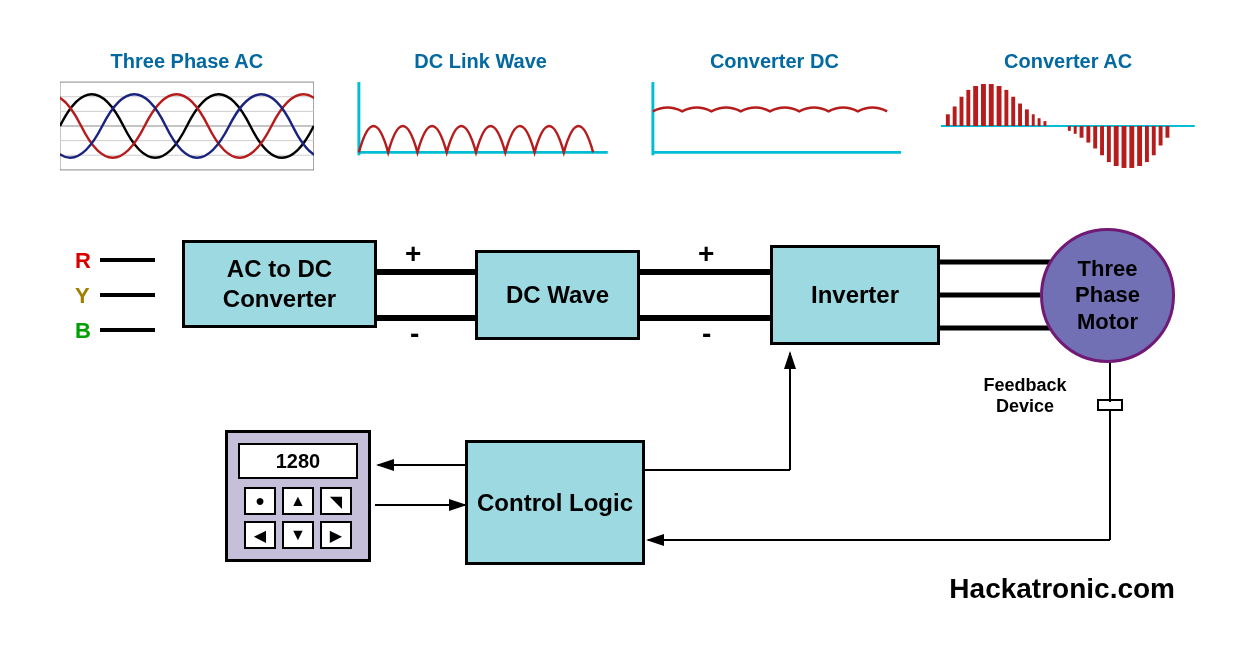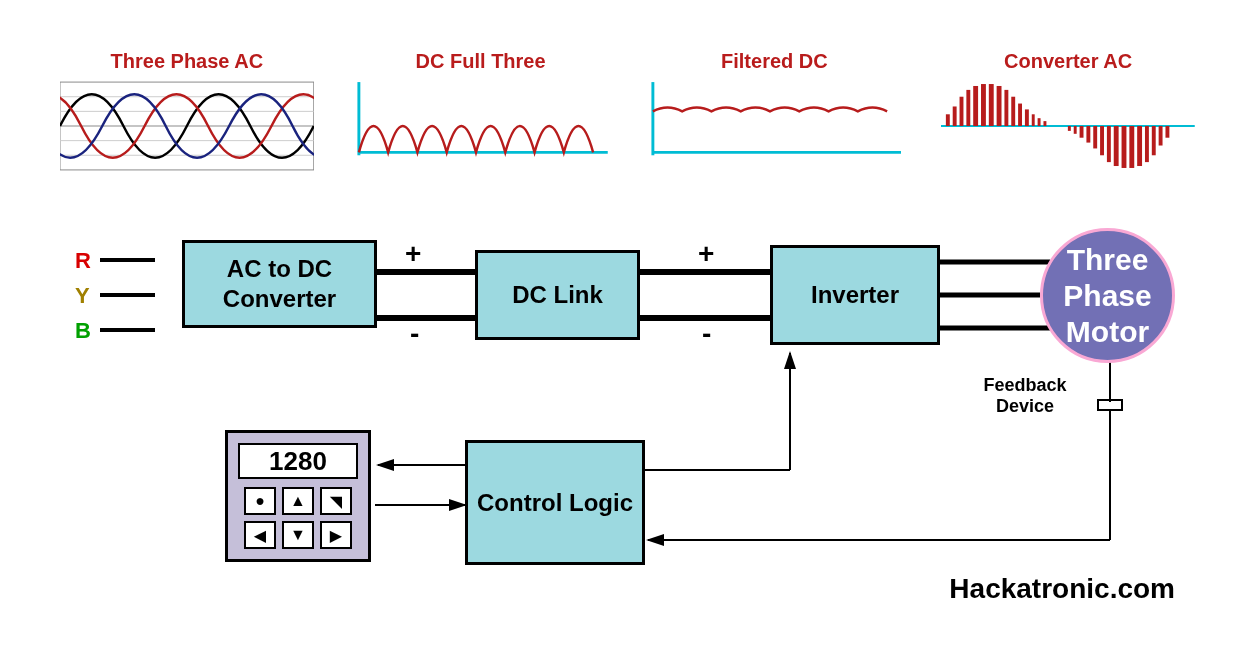--- a/index.html
+++ b/index.html
@@ -22,21 +22,21 @@
   .waveform {
     flex: 1;
     display: flex;
     flex-direction: column;
     align-items: center;
   }
   .waveform-title {
     font-size: 20px;
     font-weight: bold;
     margin-bottom: 8px;
-    color: #b91c1c;
+    color: #0369a1;
   }
   .waveform-svg {
     width: 100%;
     height: 90px;
   }
   .block {
     position: absolute;
     background: #9cd9e0;
     border: 3px solid #000;
     display: flex;
@@ -45,29 +45,29 @@
     justify-content: center;
     font-size: 24px;
     font-weight: bold;
     color: #000;
     text-align: center;
     line-height: 1.25;
   }
   .motor {
     position: absolute;
     background: #7270b5;
-    border: 3px solid #f9a8d4;
+    border: 3px solid #701a75;
     border-radius: 50%;
     display: flex;
     flex-direction: column;
     align-items: center;
     justify-content: center;
-    font-size: 30px;
-    font-weight: bold;
-    color: #ffffff;
+    font-size: 22px;
+    font-weight: bold;
+    color: #000000;
     text-align: center;
     line-height: 1.2;
   }
   .phase-label {
     position: absolute;
     font-size: 22px;
     font-weight: bold;
   }
   .op-label {
     position: absolute;
@@ -85,21 +85,21 @@
     gap: 8px;
   }
   .keypad-display {
     background: #fff;
     border: 2px solid #000;
     width: 120px;
     height: 36px;
     display: flex;
     align-items: center;
     justify-content: center;
-    font-size: 26px;
+    font-size: 20px;
     font-weight: bold;
   }
   .keypad-buttons {
     display: grid;
     grid-template-columns: repeat(3, 32px);
     grid-template-rows: repeat(2, 28px);
     gap: 6px;
   }
   .keypad-btn {
     background: #fff;
@@ -135,30 +135,30 @@
       <line x1="0" y1="45" x2="260" y2="45" stroke="#888"></line>
       <line x1="0" y1="60" x2="260" y2="60" stroke="#ccc"></line>
       <line x1="0" y1="75" x2="260" y2="75" stroke="#ccc"></line>
       <path d="M0,45 Q32.5,-20 65,45 T130,45 T195,45 T260,45" fill="none" stroke="#000" stroke-width="2.5"></path>
       <path d="M-43,45 Q-10.5,-20 21.7,45 T86.7,45 T151.7,45 T216.7,45 T281.7,45" fill="none" stroke="#b71c1c" stroke-width="2.5"></path>
       <path d="M-86,45 Q-53.5,-20 -21.7,45 T43.3,45 T108.3,45 T173.3,45 T238.3,45 T303,45" fill="none" stroke="#1a237e" stroke-width="2.5"></path>
     </svg>
   </div>
 
   <div class="waveform">
-    <div class="waveform-title">DC Full Three</div>
+    <div class="waveform-title">DC Link Wave</div>
     <svg class="waveform-svg" viewBox="0 0 260 90">
       <line x1="5" y1="0" x2="5" y2="75" stroke="#00bcd4" stroke-width="3"></line>
       <line x1="5" y1="72" x2="260" y2="72" stroke="#00bcd4" stroke-width="3"></line>
       <path d="M5,72 Q20,18 35,72 Q50,18 65,72 Q80,18 95,72 Q110,18 125,72 Q140,18 155,72 Q170,18 185,72 Q200,18 215,72 Q230,18 245,72" fill="none" stroke="#b71c1c" stroke-width="2.5"></path>
     </svg>
   </div>
 
   <div class="waveform">
-    <div class="waveform-title">Filtered DC</div>
+    <div class="waveform-title">Converter DC</div>
     <svg class="waveform-svg" viewBox="0 0 260 90">
       <line x1="5" y1="0" x2="5" y2="75" stroke="#00bcd4" stroke-width="3"></line>
       <line x1="5" y1="72" x2="260" y2="72" stroke="#00bcd4" stroke-width="3"></line>
       <path d="M5,30 Q20,22 35,30 Q50,22 65,30 Q80,22 95,30 Q110,22 125,30 Q140,22 155,30 Q170,22 185,30 Q200,22 215,30 Q230,22 245,30" fill="none" stroke="#b71c1c" stroke-width="2.5"></path>
     </svg>
   </div>
 
   <div class="waveform">
     <div class="waveform-title">Converter AC</div>
     <svg class="waveform-svg" viewBox="0 0 260 90">
@@ -234,21 +234,21 @@
 </svg>
 
 <div class="phase-label" style="left:75px; top:248px; color:#d80000;">R</div>
 <div class="phase-label" style="left:75px; top:283px; color:#a08000;">Y</div>
 <div class="phase-label" style="left:75px; top:318px; color:#00a000;">B</div>
 
 <div class="block" style="left:154px; top:240px; width:195px; height:88px;margin-left:28px;">
   <span>AC to DC Converter</span>
 </div>
 <div class="block" style="left:475px; top:250px; width:165px; height:90px;">
-  <span>DC Link</span>
+  <span>DC Wave</span>
 </div>
 <div class="block" style="left:770px; top:245px; width:170px; height:100px;">
   <span>Inverter</span>
 </div>
 <div class="block" style="left:465px; top:440px; width:180px; height:125px;">
   <span>Control Logic</span>
 </div>
 
 <div class="motor" style="left:1040px; top:228px; width:135px; height:135px;">
   <span>Three Phase Motor</span>

